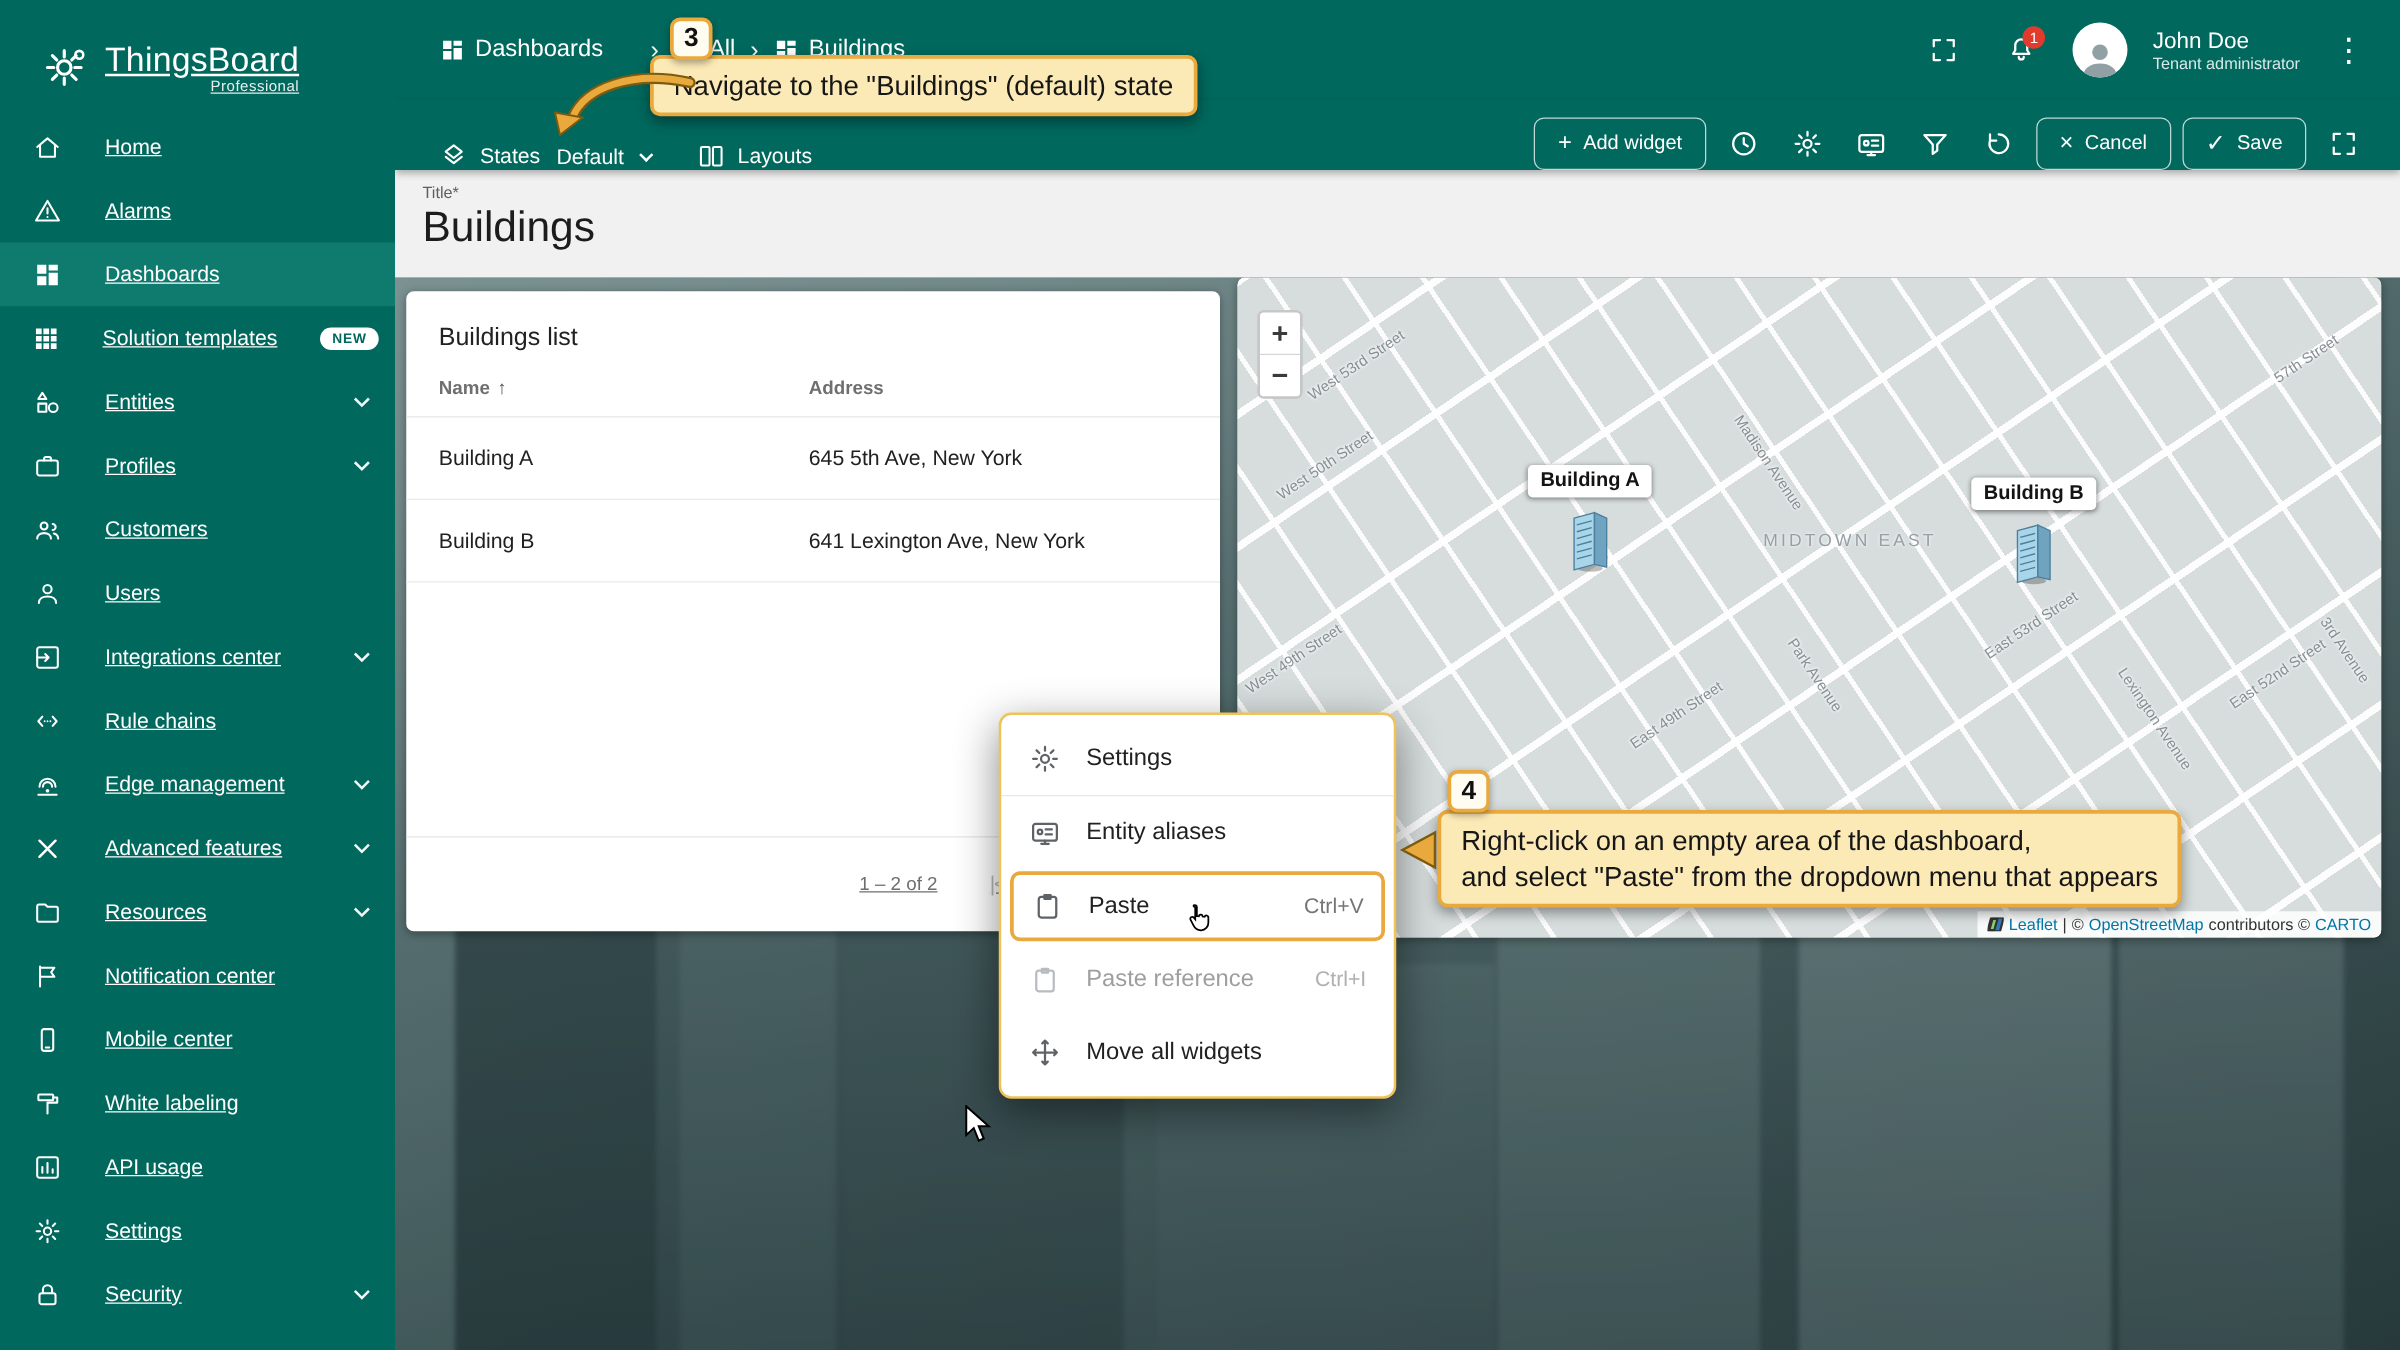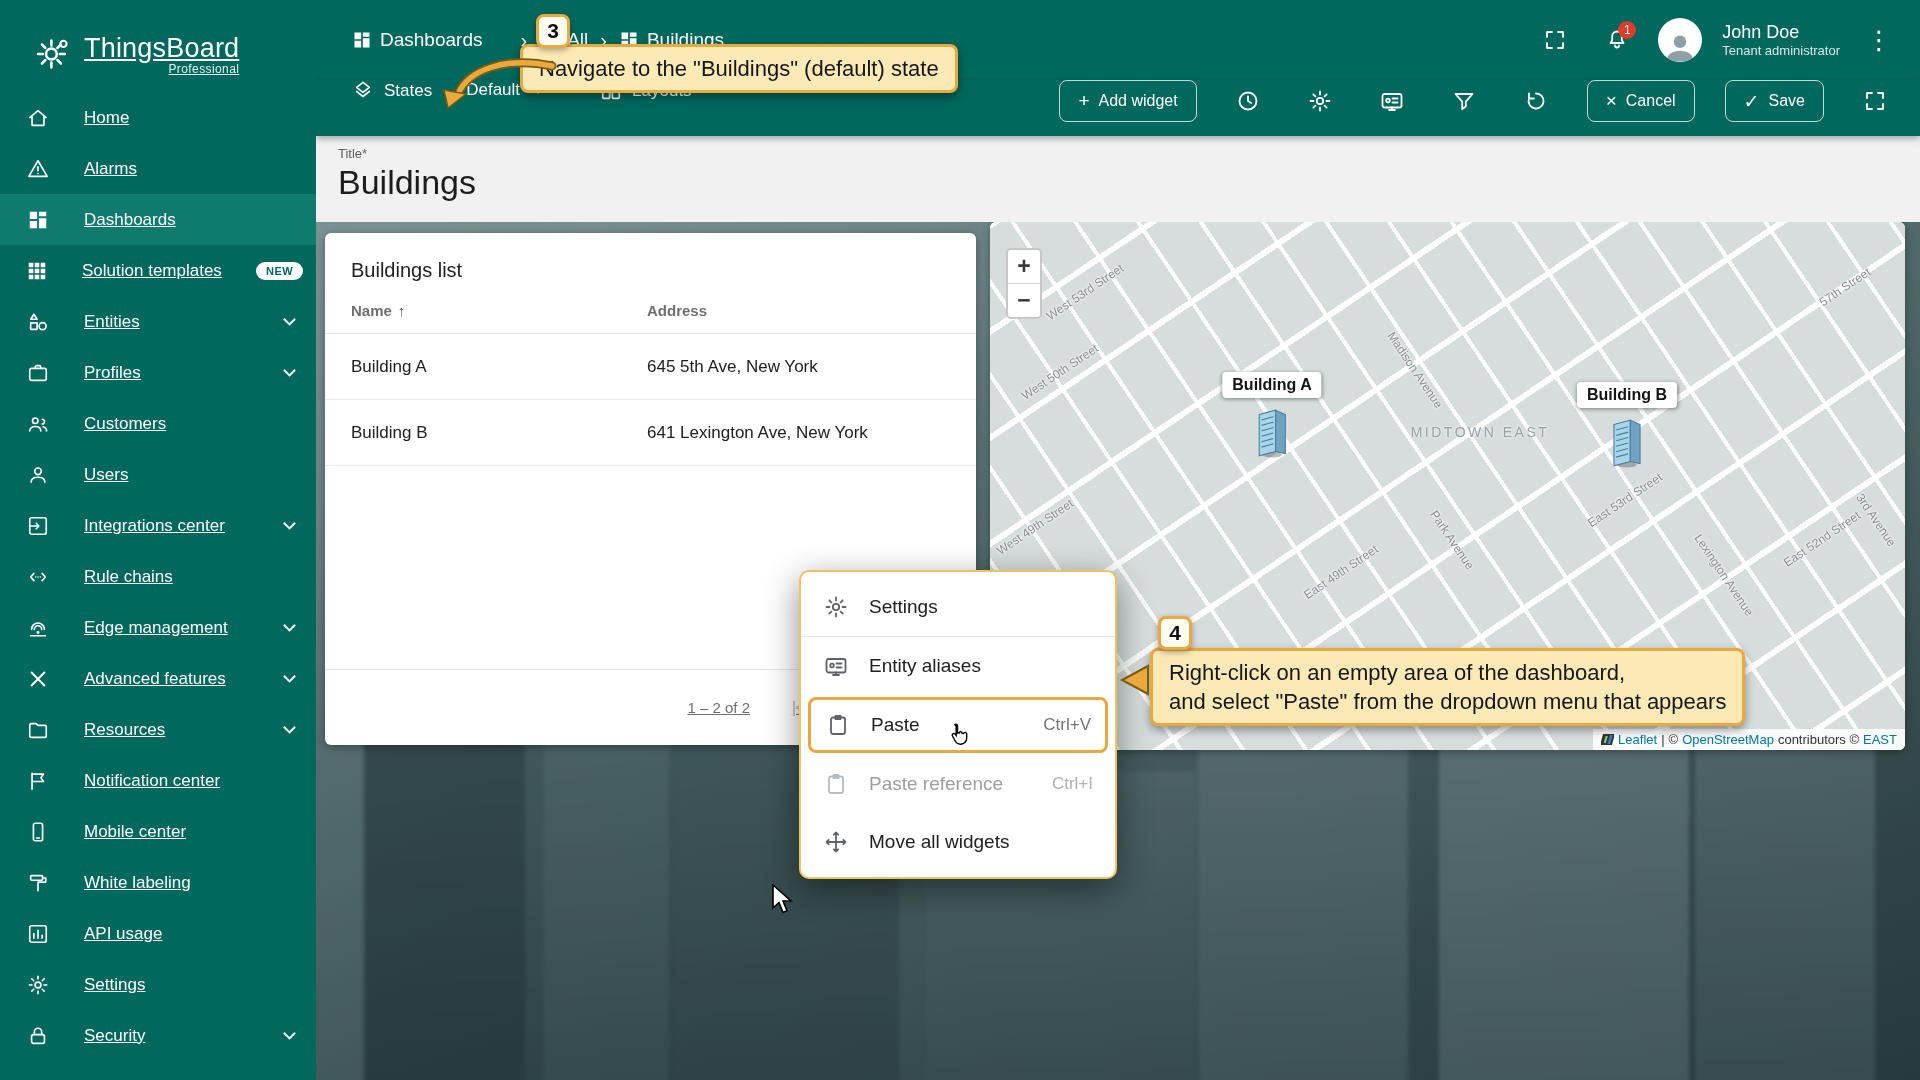--- a/index.html
+++ b/index.html
@@ -30,21 +30,21 @@
   .top-right { margin-left:auto; display:flex; align-items:center; gap:20px; }
   .tb-iconbtn { width:42px; height:42px; display:flex; align-items:center; justify-content:center; cursor:pointer; color:#fff; position:relative; }
   .bell-badge { position:absolute; top:2px; right:2px; min-width:18px; height:18px; border-radius:9px; background:var(--red,#e23b2e); color:#fff; font-size:12px; display:flex; align-items:center; justify-content:center; padding:0 4px; }
   .avatar { width:44px; height:44px; border-radius:50%; background:#fff; display:flex; align-items:flex-end; justify-content:center; overflow:hidden; cursor:pointer; }
   .user-block { line-height:1.25; }
   .user-name { font-size:18px; }
   .user-role { font-size:13px; opacity:.85; }
   .kebab { font-size:26px; padding:0 6px; cursor:pointer; }
 
   
-  .toolbar { position:absolute; left:316px; top:80px; width:1604px; height:56px; background:var(--teal,#00685d); z-index:30; display:flex; align-items:flex-start; color:#fff; padding:0 24px 0 36px; gap:30px; box-shadow:0 3px 6px rgba(0,0,0,.3); }
+  .toolbar { position:absolute; left:316px; top:80px; width:1604px; height:56px; background:var(--teal,#00685d); z-index:30; display:flex; align-items:flex-end; color:#fff; padding:0 24px 0 36px; gap:9px; box-shadow:0 3px 6px rgba(0,0,0,.3); }
   .tb-group { display:flex; align-items:center; gap:10px; cursor:pointer; font-size:17px; }
   .caret { width:8px; height:8px; border-right:2px solid #fff; border-bottom:2px solid #fff; transform:rotate(45deg); margin-top:-4px; margin-left:4px; }
   .spacer { flex:1; }
   .btn-outline { display:flex; align-items:center; gap:9px; border:1px solid rgba(255,255,255,.75); border-radius:8px; height:42px; padding:0 18px; font-size:16px; color:#fff; background:transparent; cursor:pointer; white-space:nowrap; }
   .btn-glyph { font-size:19px; }
 
   
   .content { position:absolute; left:316px; top:136px; width:1604px; height:944px; }
   .title-strip { position:absolute; left:0; top:0; width:100%; height:86px; background:#f1f1f1; padding:10px 0 0 22px; z-index:2; }
   .title-label { font-size:13px; color:#5f5f5f; }
@@ -541,21 +541,21 @@
                 <svg width="13" height="11" viewBox="0 0 13 11">
                   <polygon points="0,11 3,0 13,0 10,11" fill="#2f7cba"></polygon>
                   <polygon points="1.5,10 4,1 8,1 5.5,10" fill="#8ed06c"></polygon>
                 </svg>
               </span>
             <a>Leaflet</a>
             <span>|</span>
             <span>©</span>
             <a>OpenStreetMap</a>
             <span>contributors ©</span>
-            <a>EAST</a>
+            <a>CARTO</a>
           </div>
         </div>
       </section>
     </div>
   </main>
 
   <div class="cmenu">
     <div class="citem">
       <span class="micon ic">
           <svg width="24" height="24" viewBox="0 0 24 24">

